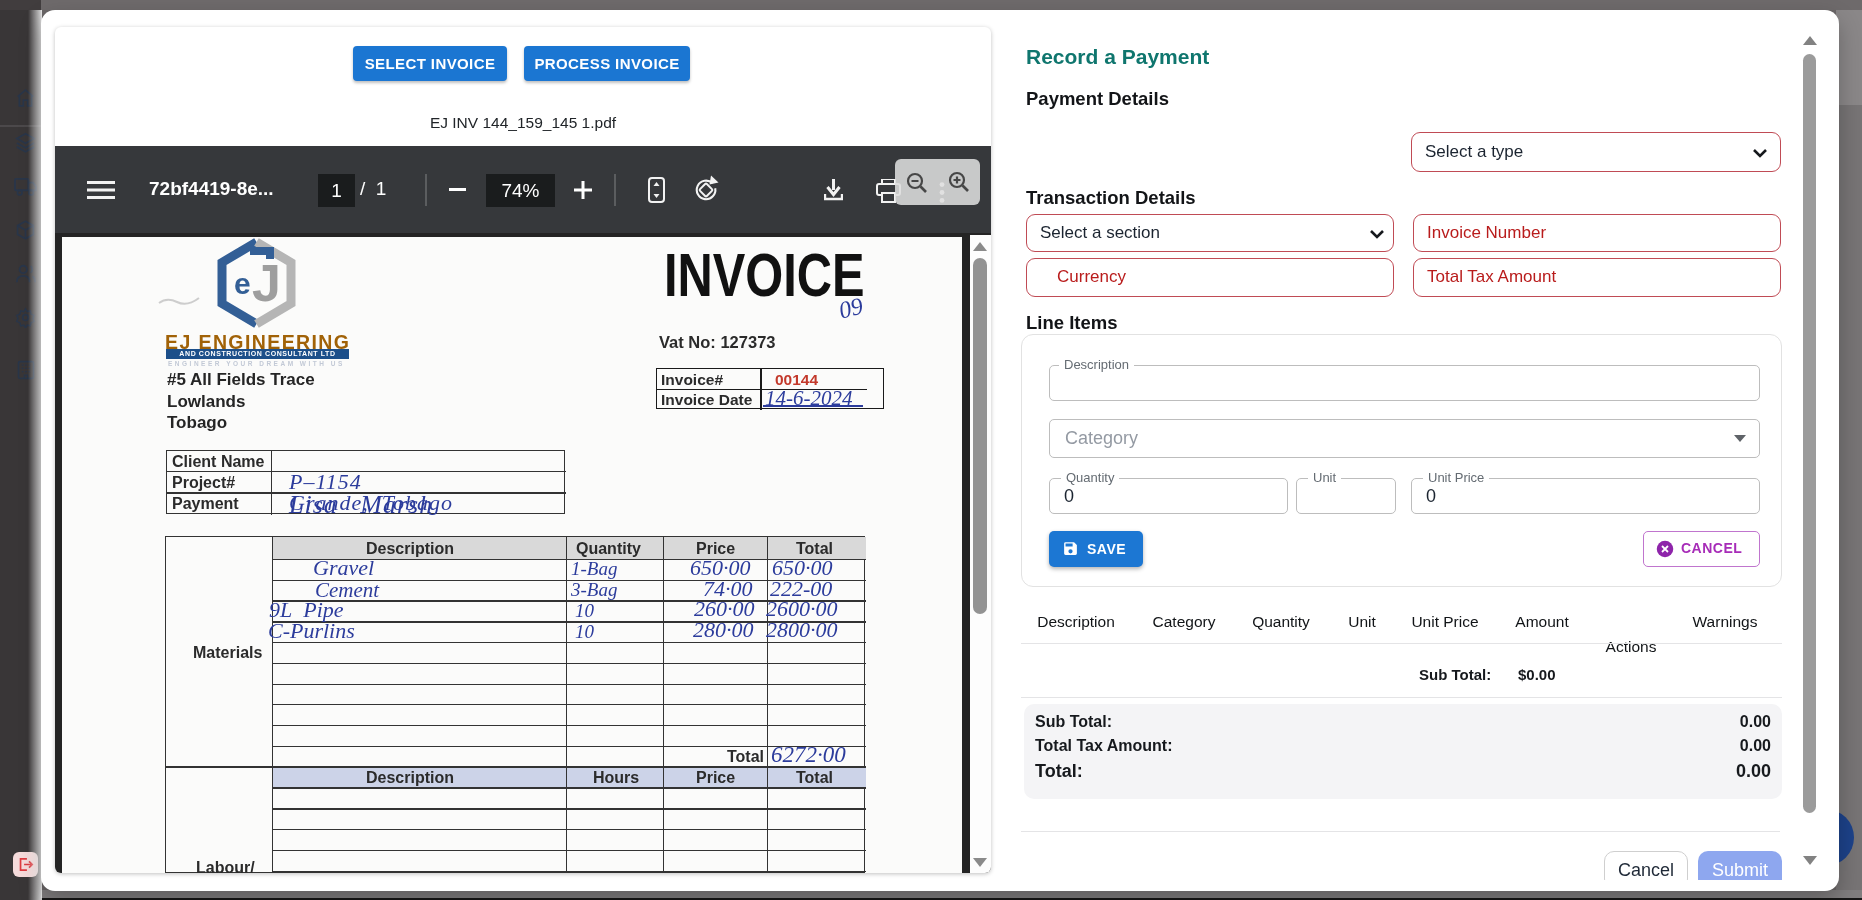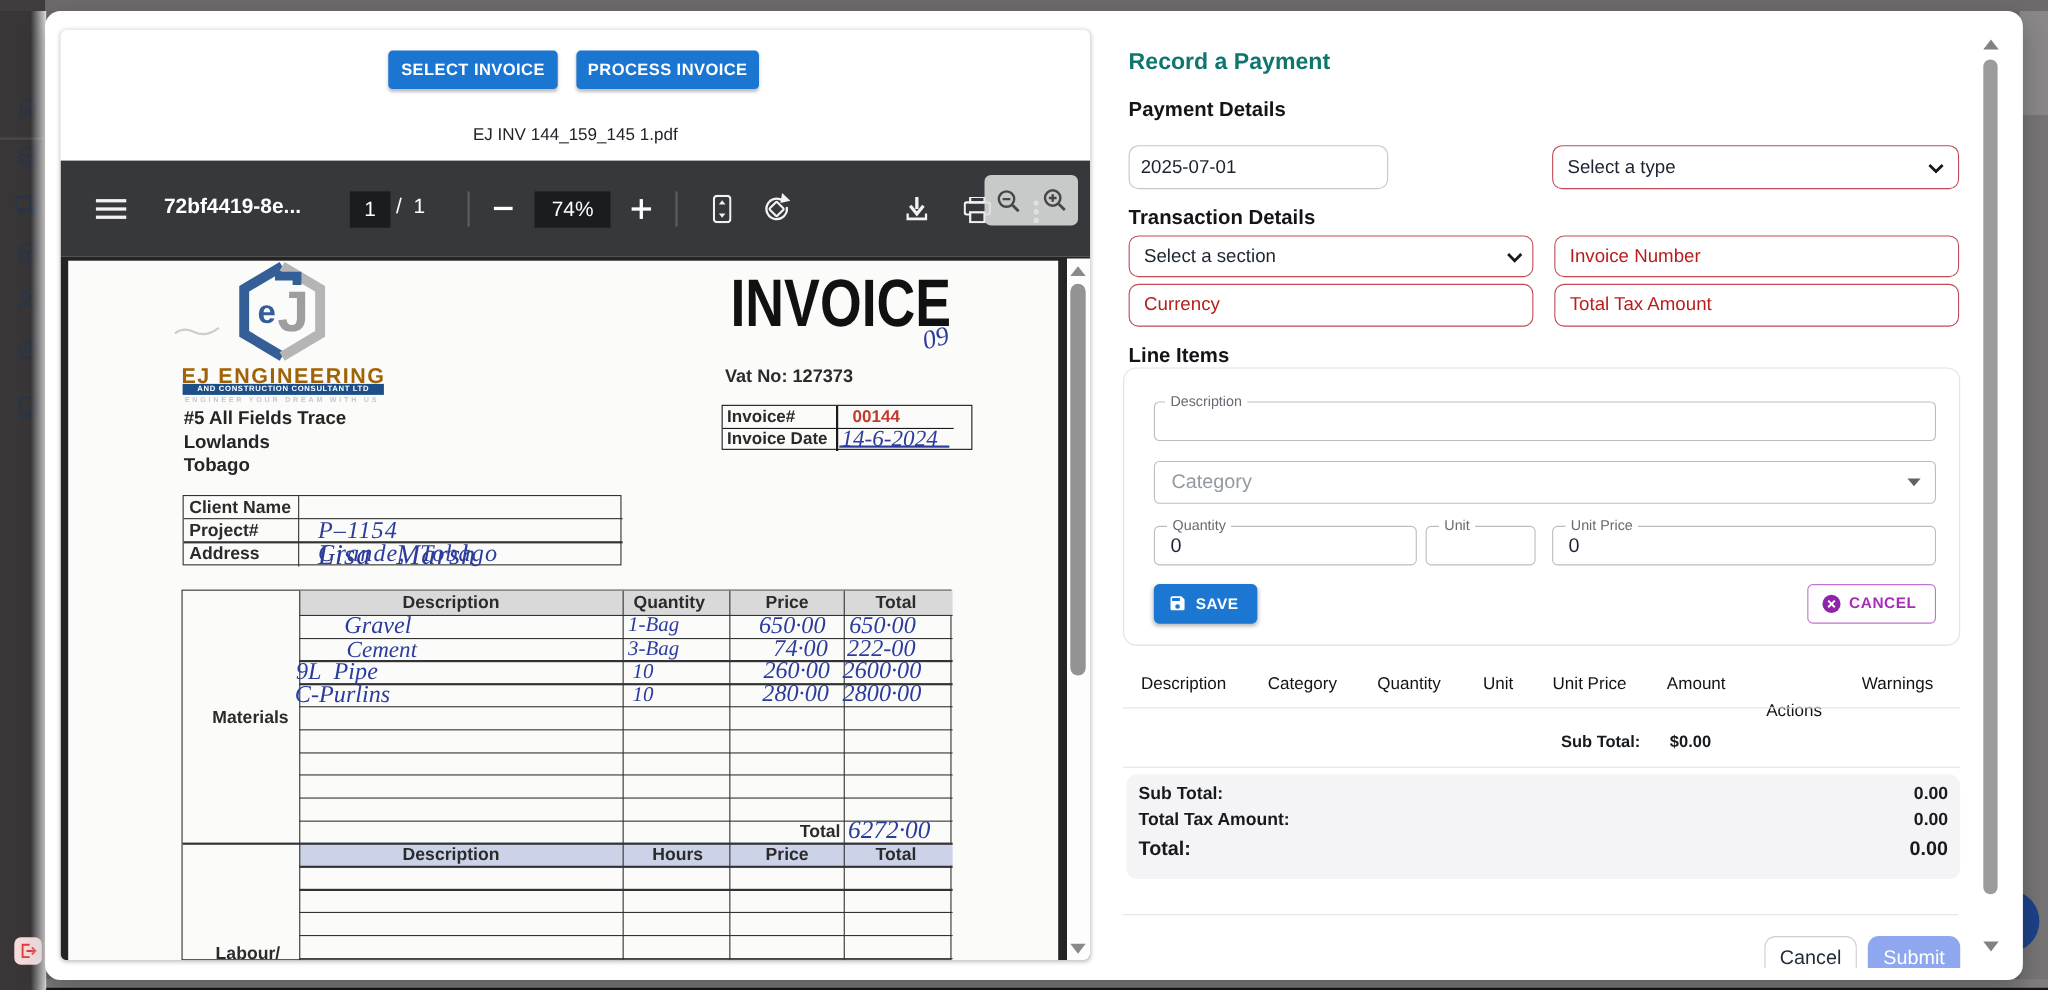--- a/index.html
+++ b/index.html
@@ -207,21 +207,21 @@
             <div class="hw" style="left:108px;top:17px;font-size:21px;">14-6-2024</div>
             <div style="position:absolute;left:106px;top:36px;width:100px;height:1.5px;background:#2c3c9c;"></div>
           </div>
 
           <div style="position:absolute;left:104px;top:213px;width:399px;height:64px;border:1.5px solid #333;">
             <div style="position:absolute;left:0;top:20px;width:399px;height:1.4px;background:#333;"></div>
             <div style="position:absolute;left:0;top:41.3px;width:399px;height:1.4px;background:#333;"></div>
             <div style="position:absolute;left:104px;top:0;width:1.4px;height:64px;background:#333;"></div>
             <div class="ib" style="left:5px;top:2px;font-size:16px;">Client Name</div>
             <div class="ib" style="left:5px;top:23px;font-size:16px;">Project#</div>
-            <div class="ib" style="left:5px;top:44px;font-size:16px;">Address</div>
+            <div class="ib" style="left:5px;top:44px;font-size:16px;">Payment</div>
             <div class="hw" style="left:122px;top:-1px;font-size:26px;letter-spacing:1px;margin-top:40px;">Lisa&nbsp;&nbsp;&nbsp;Marsh</div>
             <div class="hw" style="left:122px;top:18px;font-size:22px;letter-spacing:1px;">P–1154</div>
             <div class="hw" style="left:122px;top:39px;font-size:22px;letter-spacing:1px;">Grande,&nbsp; Tobago</div>
           </div>
 
           <div style="position:absolute;left:103px;top:299px;width:700px;height:337px;border:1.5px solid #333;">
             <div style="position:absolute;left:106px;top:0;width:594px;height:21.6px;background:#d9d9d9;"></div>
             <div style="position:absolute;left:106px;top:229.4px;width:594px;height:21px;background:#ccd3e8;"></div>
             <div style="position:absolute;left:106px;top:0;width:1.4px;height:337px;background:#333;"></div>
             <div style="position:absolute;left:400px;top:0;width:1.4px;height:337px;background:#333;"></div>
@@ -275,34 +275,33 @@
         </div>
         <div id="pscroll">
           <div class="tri-up" style="position:absolute;left:3px;top:7px;"></div>
           <div style="position:absolute;left:2.5px;top:23px;width:14px;height:356px;background:#939393;border-radius:7px;"></div>
           <div class="tri-dn" style="position:absolute;left:3px;top:623px;"></div>
         </div>
       </div>
     </div>
     <div class="h1r" style="top:35px;">Record a Payment</div>
     <div class="h2r" style="top:78px;">Payment Details</div>
-    <div class="inp" style="left:985px;top:122px;width:236px;height:40px;line-height:37px;padding-left:10px;">2025-07-01</div>
     <div class="inp red" style="left:1370px;top:122px;width:370px;height:40px;line-height:37px;padding-left:13px;">Select a type
       <svg class="chev" style="right:12px;top:12px;" viewBox="0 0 16 16">
         <path d="M2 5 L8 11 L14 5" fill="none" stroke="#16191d" stroke-width="2.6"></path>
       </svg>
     </div>
     <div class="h2r" style="top:177px;">Transaction Details</div>
     <div class="inp red" style="left:985px;top:204px;width:368px;height:38px;line-height:35px;padding-left:13px;">Select a section
       <svg class="chev" style="right:8px;top:11px;" viewBox="0 0 16 16">
         <path d="M2 5 L8 11 L14 5" fill="none" stroke="#16191d" stroke-width="2.6"></path>
       </svg>
     </div>
     <div class="inp red ph" style="left:1372px;top:204px;width:368px;height:38px;line-height:35px;padding-left:13px;">Invoice Number</div>
-    <div class="inp red ph" style="left:985px;top:248px;width:368px;height:39px;line-height:36px;padding-left:13px;">Currency</div>
+    <div class="inp red ph" style="left:985px;top:248px;width:368px;height:39px;line-height:36px;padding-left:30px;">Currency</div>
     <div class="inp red ph" style="left:1372px;top:248px;width:368px;height:39px;line-height:36px;padding-left:13px;">Total Tax Amount</div>
     <div class="h2r" style="top:302px;">Line Items</div>
     <div id="lic">
       <div class="mui" style="left:27px;top:30px;width:711px;height:36px;"></div>
       <div class="mlab" style="left:37px;top:23px;">Description</div>
       <div class="mui" style="left:27px;top:84px;width:711px;height:39px;line-height:37px;padding-left:15px;font-size:18px;color:#949aa3;">Category</div>
       <div style="position:absolute;left:712px;top:100px;width:0;height:0;border-left:6px solid transparent;border-right:6px solid transparent;border-top:7px solid #5f6368;"></div>
       <div class="mui mval" style="left:27px;top:143px;width:239px;height:36px;line-height:34px;padding-left:14px;">0</div>
       <div class="mlab" style="left:39px;top:136px;">Quantity</div>
       <div class="mui" style="left:274px;top:143px;width:100px;height:36px;"></div>

